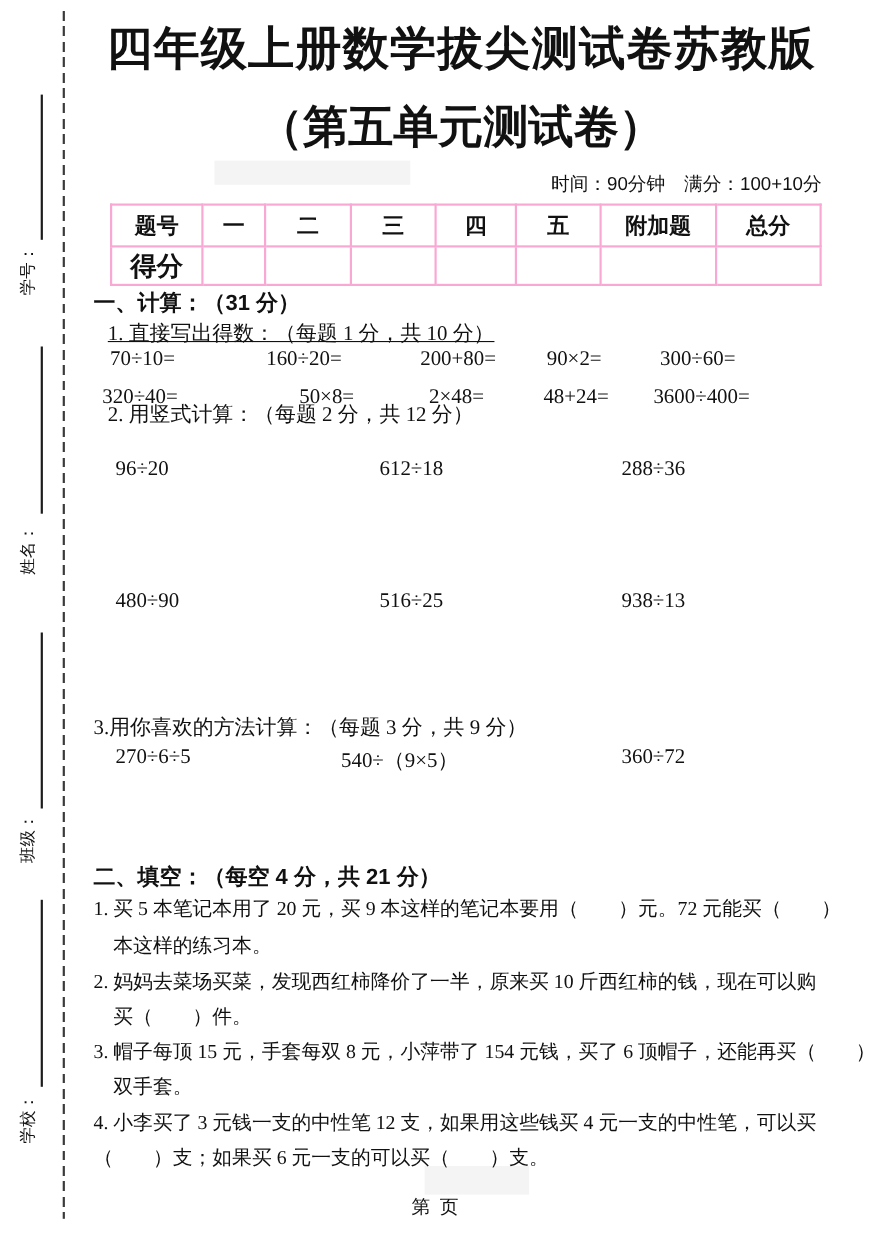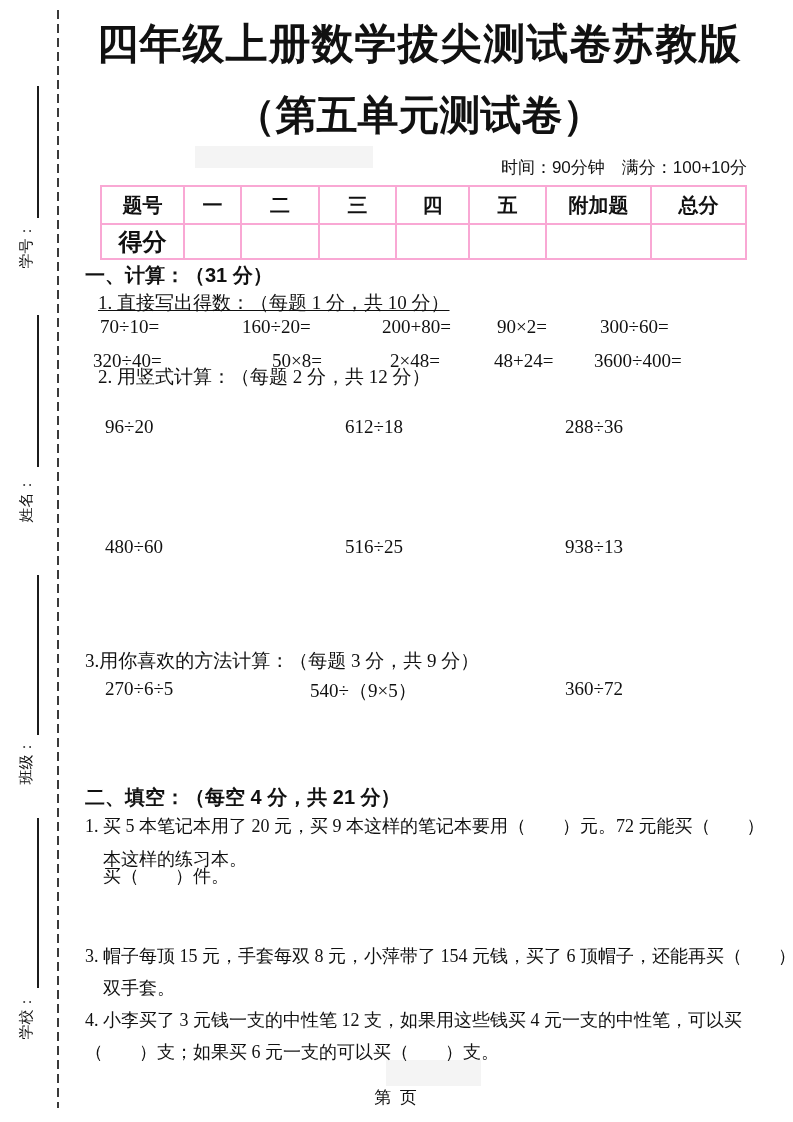--- a/index.html
+++ b/index.html
@@ -123,35 +123,36 @@
     <span class="eq" style="left:8px;top:350px;">320÷40=</span>
     <span class="eq" style="left:163px;top:350px;margin-left:24px;">50×8=</span>
     <span class="eq" style="left:305px;top:350px;">2×48=</span>
     <span class="eq" style="left:409px;top:350px;">48+24=</span>
     <span class="eq" style="left:509px;top:350px;">3600÷400=</span>
 
     <div class="q-label" style="left:13px;top:364px;">2. 用竖式计算：（每题 2 分，共 12 分）</div>
     <span class="eq" style="left:20px;top:416px;">96÷20</span>
     <span class="eq" style="left:260px;top:416px;">612÷18</span>
     <span class="eq" style="left:480px;top:416px;">288÷36</span>
-    <span class="eq" style="left:20px;top:536px;">480÷60</span>
+    <span class="eq" style="left:20px;top:536px;">480÷90</span>
     <span class="eq" style="left:260px;top:536px;">516÷25</span>
     <span class="eq" style="left:480px;top:536px;">938÷13</span>
 
     <div class="q-label" style="left:0;top:648px;">3.用你喜欢的方法计算：（每题 3 分，共 9 分）</div>
     <span class="eq" style="left:20px;top:678px;">270÷6÷5</span>
     <span class="eq" style="left:225px;top:678px;">540÷（9×5）</span>
     <span class="eq" style="left:480px;top:678px;">360÷72</span>
 
     <div class="sec-head" style="left:0;top:784px;">二、填空：（每空 4 分，共 21 分）</div>
 
     <div class="fill-line" style="left:0;top:814px;">1. 买 5 本笔记本用了 20 元，买 9 本这样的笔记本要用（　　）元。72 元能买（　　）</div>
     <div class="fill-line" style="left:18px;top:847px;">本这样的练习本。</div>
 
-    <div class="fill-line" style="left:18px;top:864px;">买（　　）件。</div>
+    <div class="fill-line" style="left:0;top:880px;">2. 妈妈去菜场买菜，发现西红柿降价了一半，原来买 10 斤西红柿的钱，现在可以购</div>
+    <div class="fill-line" style="left:18px;top:912px;">买（　　）件。</div>
 
     <div class="fill-line" style="left:0;top:944px;">3. 帽子每顶 15 元，手套每双 8 元，小萍带了 154 元钱，买了 6 顶帽子，还能再买（　　）</div>
     <div class="fill-line" style="left:18px;top:976px;">双手套。</div>
 
     <div class="fill-line" style="left:0;top:1008px;">4. 小李买了 3 元钱一支的中性笔 12 支，如果用这些钱买 4 元一支的中性笔，可以买</div>
     <div class="fill-line" style="left:0;top:1040px;">（　　）支；如果买 6 元一支的可以买（　　）支。</div>
 
   </div>
 
   <div class="footer">第 页</div>

